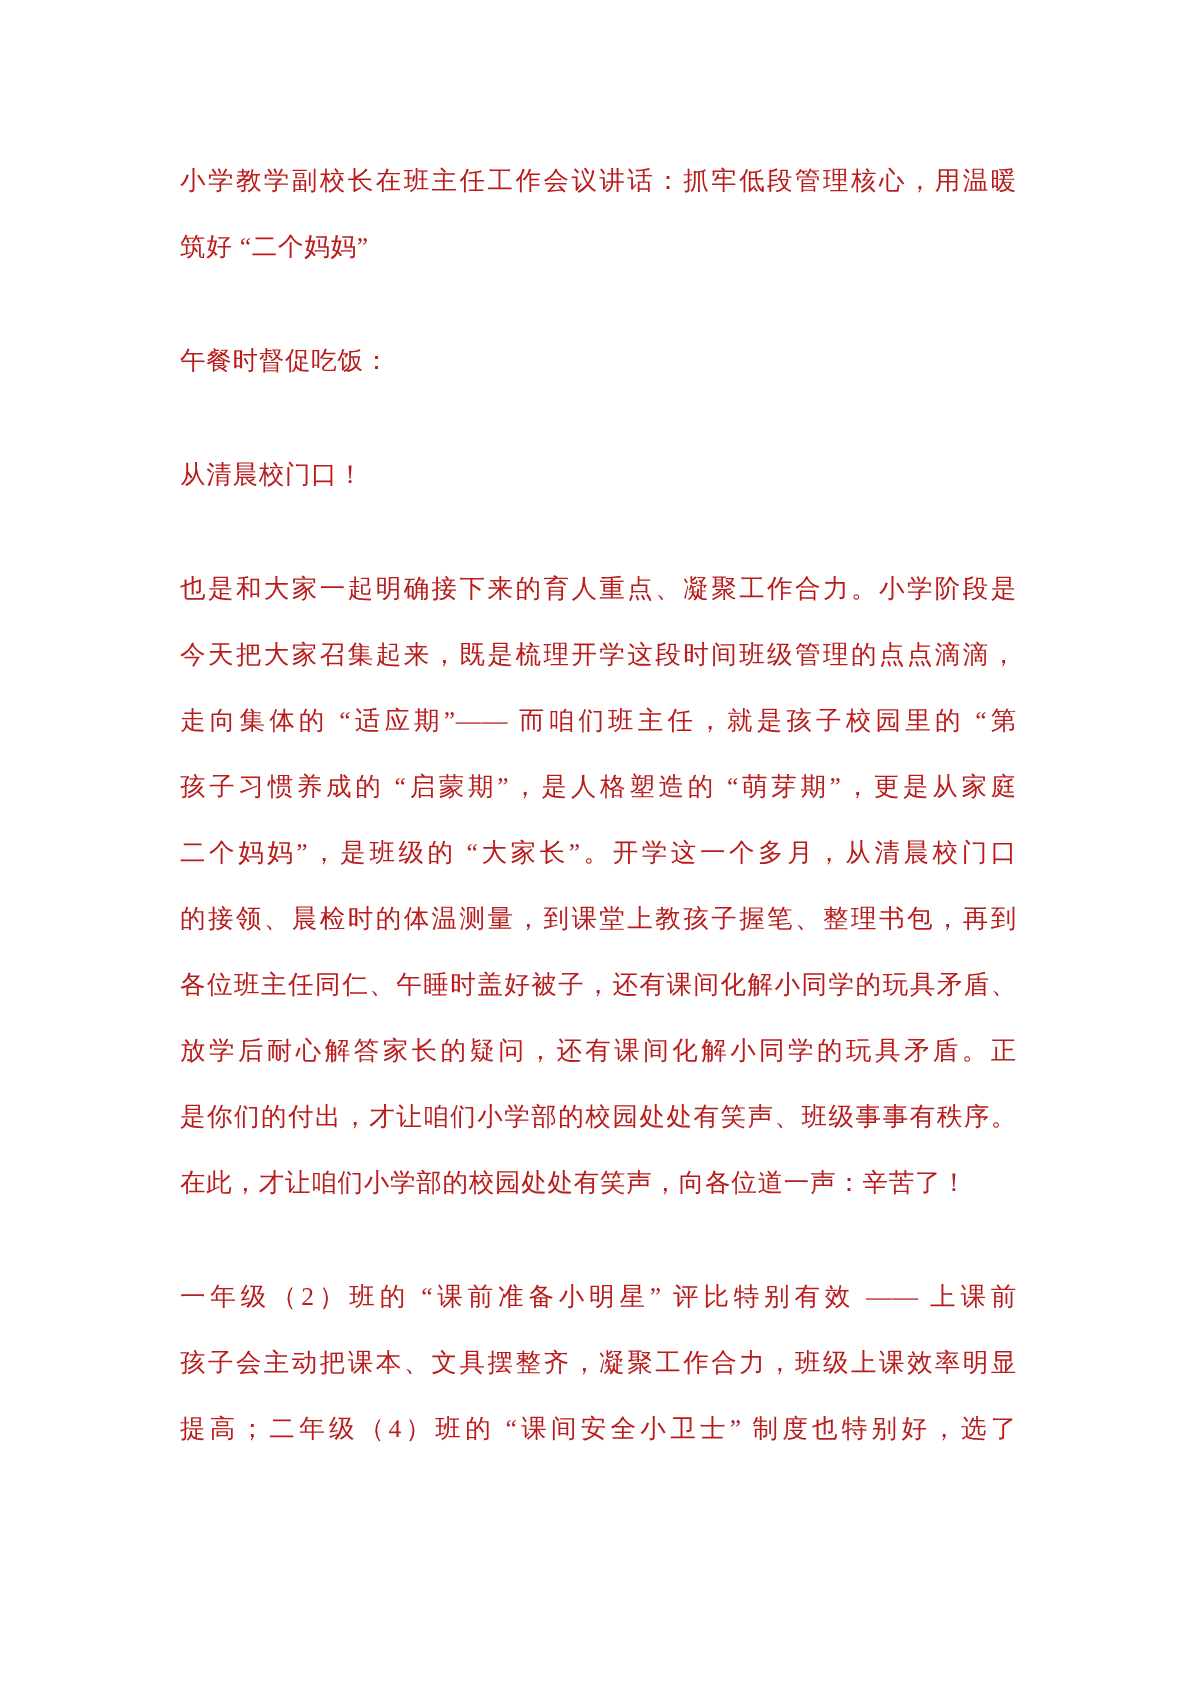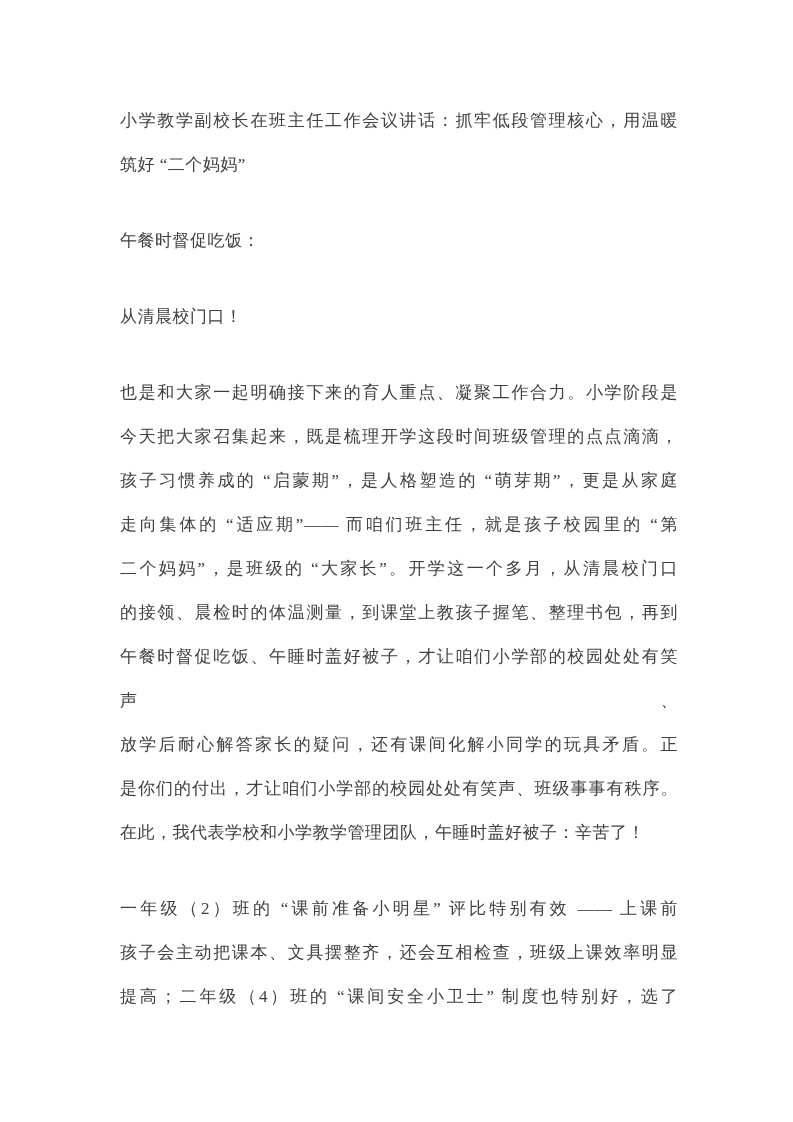--- a/index.html
+++ b/index.html
@@ -36,42 +36,42 @@
   .line.fill {
     white-space: normal;
     text-align: justify;
     text-align-last: justify;
   }
 </style>
 </head>
 <body style="background: rgb(255, 255, 255);">
 
 <div class="page">
-  <div class="content" style="color: #404040;">
+  <div class="content" style="color: #b91c1c;">
       <div class="block">
         <div class="line fill">小学教学副校长在班主任工作会议讲话：抓牢低段管理核心，用温暖</div>
         <div class="line">筑好 “二个妈妈”</div>
       </div>
       <div class="block">
         <div class="line">午餐时督促吃饭：</div>
       </div>
       <div class="block">
         <div class="line">从清晨校门口！</div>
       </div>
       <div class="block">
         <div class="line fill">也是和大家一起明确接下来的育人重点、凝聚工作合力。小学阶段是</div>
         <div class="line fill">今天把大家召集起来，既是梳理开学这段时间班级管理的点点滴滴，</div>
+        <div class="line fill">走向集体的 “适应期”—— 而咱们班主任，就是孩子校园里的 “第</div>
         <div class="line fill">孩子习惯养成的 “启蒙期”，是人格塑造的 “萌芽期”，更是从家庭</div>
-        <div class="line fill">走向集体的 “适应期”—— 而咱们班主任，就是孩子校园里的 “第</div>
         <div class="line fill">二个妈妈”，是班级的 “大家长”。开学这一个多月，从清晨校门口</div>
         <div class="line fill">的接领、晨检时的体温测量，到课堂上教孩子握笔、整理书包，再到</div>
-        <div class="line fill">午餐时督促吃饭、午睡时盖好被子，才让咱们小学部的校园处处有笑声、</div>
+        <div class="line fill">各位班主任同仁、午睡时盖好被子，还有课间化解小同学的玩具矛盾、</div>
         <div class="line fill">放学后耐心解答家长的疑问，还有课间化解小同学的玩具矛盾。正</div>
         <div class="line fill">是你们的付出，才让咱们小学部的校园处处有笑声、班级事事有秩序。</div>
-        <div class="line">在此，我代表学校和小学教学管理团队，午睡时盖好被子：辛苦了！</div>
+        <div class="line">在此，才让咱们小学部的校园处处有笑声，向各位道一声：辛苦了！</div>
       </div>
       <div class="block">
         <div class="line fill">一年级（2）班的 “课前准备小明星” 评比特别有效 —— 上课前</div>
-        <div class="line fill">孩子会主动把课本、文具摆整齐，还会互相检查，班级上课效率明显</div>
+        <div class="line fill">孩子会主动把课本、文具摆整齐，凝聚工作合力，班级上课效率明显</div>
         <div class="line fill">提高；二年级（4）班的 “课间安全小卫士” 制度也特别好，选了</div>
       </div>
     </div>
 </div>
 
 </body></html>

